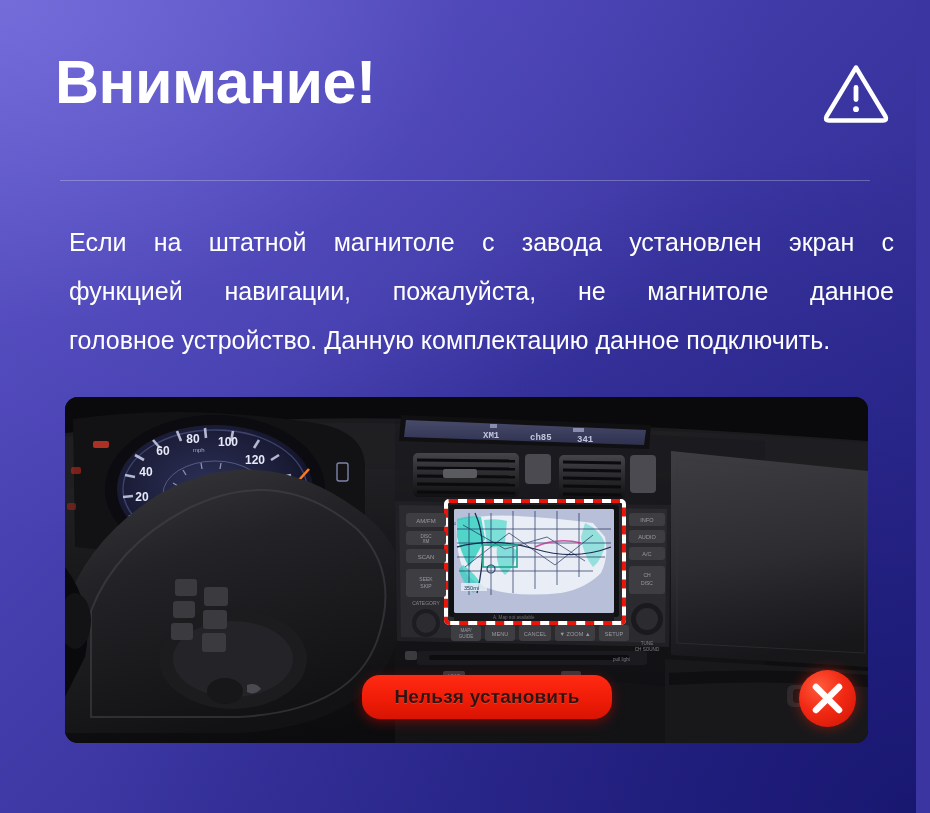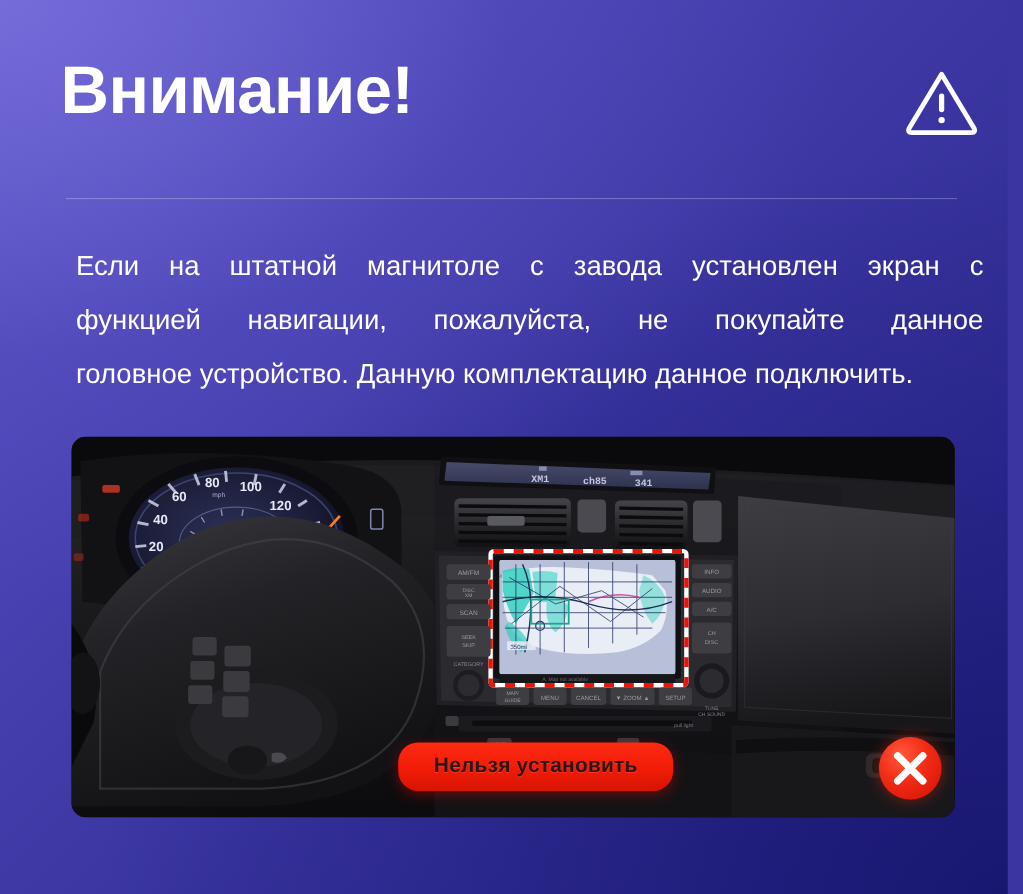--- a/index.html
+++ b/index.html
@@ -84,21 +84,21 @@
         <rect x="31.6" y="23" width="4.8" height="17" rx="2.4" fill="#ffffff"></rect>
         <circle cx="34" cy="47.2" r="2.9" fill="#ffffff"></circle>
       </svg>
     </div>
   </div>
 
   <div class="divider"></div>
 
   <div class="body-copy">
     <span class="ln j">Если на штатной магнитоле с завода установлен экран с</span>
-    <span class="ln j">функцией навигации, пожалуйста, не покупайте данное</span>
+    <span class="ln j">функцией навигации, пожалуйста, не магнитоле данное</span>
     <span class="ln">головное устройство. Данную комплектацию данное подключить.</span>
   </div>
 
   <div class="photo">
     <svg viewBox="0 0 803 346" xmlns="http://www.w3.org/2000/svg">
       <defs>
         <linearGradient id="dashG" x1="0" y1="0" x2="0.2" y2="1">
           <stop offset="0%" stop-color="#2a2a2e"></stop>
           <stop offset="45%" stop-color="#1a1a1d"></stop>
           <stop offset="100%" stop-color="#0c0c0e"></stop>

